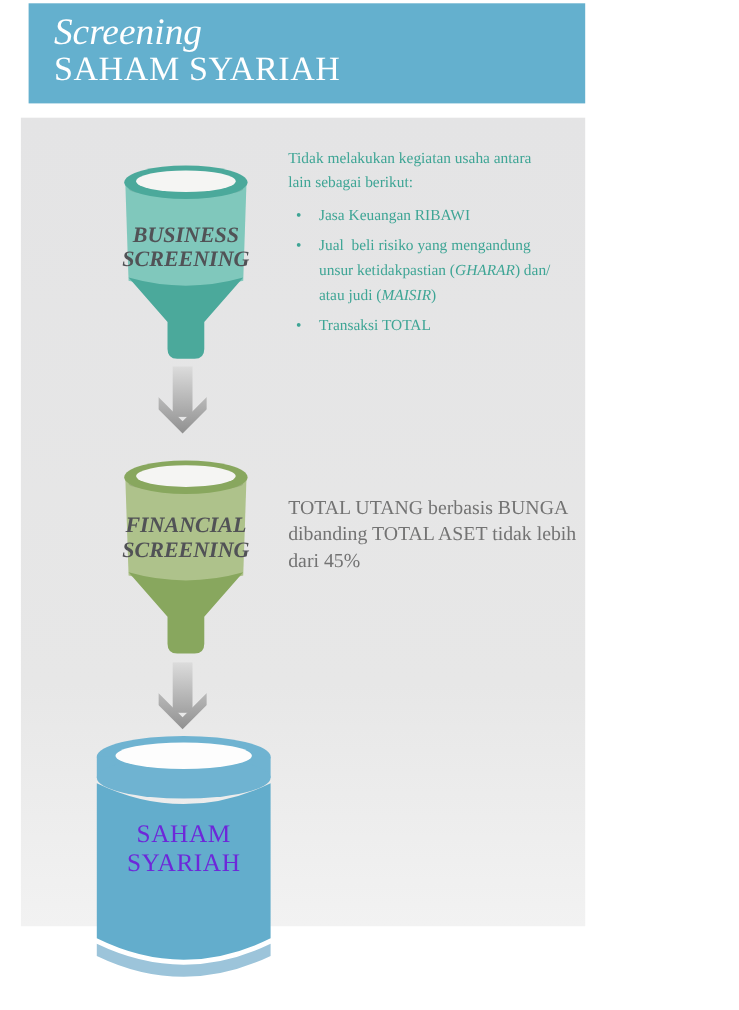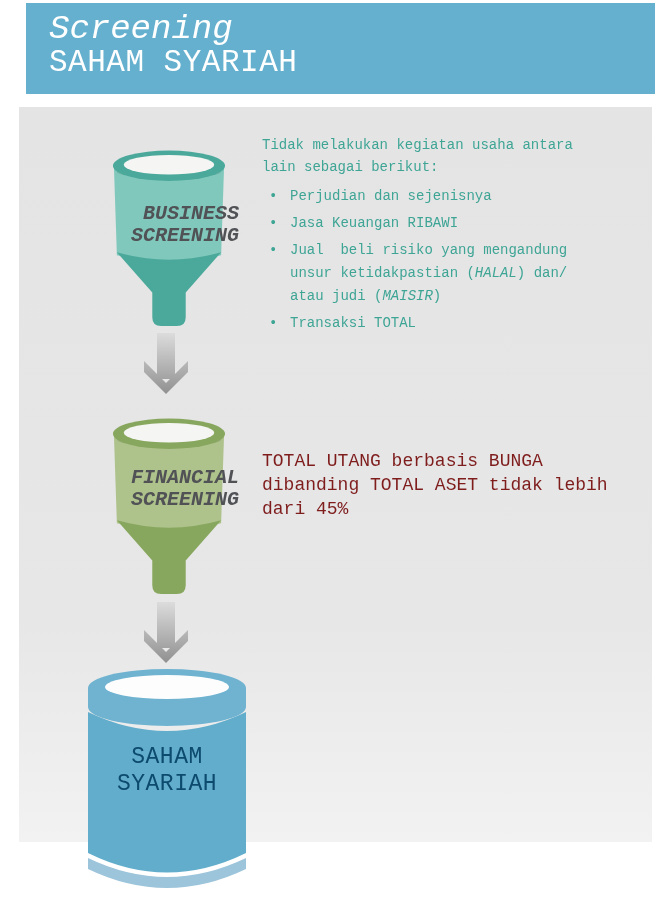--- a/index.html
+++ b/index.html
@@ -1,56 +1,56 @@
 <!DOCTYPE html>
 <html><head>
 <meta charset="utf-8">
 <style>
   html,body{margin:0;padding:0;background:#fff;}
-  .canvas{position:relative;width:672px;height:918px;background:#ffffff;overflow:hidden;
-          font-family:Liberation Mono, monospace;}
+  .canvas{position:relative;width:532px;height:918px;background:#ffffff;overflow:hidden;
+          font-family:Liberation Serif, serif;}
   
   .header{position:absolute;left:26px;top:3px;width:629px;height:91px;background:#64b0ce;
           color:#ffffff;box-sizing:border-box;padding:8px 0 0 23px;}
   .header .t1{font-style:italic;font-size:34px;line-height:37px;font-weight:normal;}
   .header .t2{font-size:31px;line-height:33px;letter-spacing:.5px;margin-top:-2px;}
   
   .panel{position:absolute;left:19px;top:107px;width:633px;height:735px;
          background:linear-gradient(180deg,#e4e4e5 0%,#e7e7e7 70%,#f2f2f2 100%);}
   
   .funnel{position:absolute;width:118px;height:181px;}
   #funnel-business{left:110px;top:150px;}
   #funnel-financial{left:110px;top:418px;}
   #funnel-business .f-light{fill:#80c8bc}
   #funnel-business .f-dark{fill:#4ba99b}
   #funnel-financial .f-light{fill:#aec28b}
   #funnel-financial .f-dark{fill:#88a75e}
   .f-open{fill:#f5f5f3}
   .f-shade{fill:#000;opacity:.10}
-  .fun-label{position:absolute;width:140px;text-align:right;font-style:italic;font-weight:bold;
+  .fun-label{position:absolute;width:140px;text-align:center;font-style:italic;font-weight:bold;
              font-size:20px;line-height:22px;color:#515256;}
   #label-business{left:99px;top:203px;}
   #label-financial{left:99px;top:467px;}
   
   .arrow{position:absolute;width:44px;height:62px;}
   #arrow-1{left:144px;top:333px;}
   #arrow-2{left:144px;top:602px;}
   
   .cyl{position:absolute;left:87px;top:668px;width:160px;height:240px;}
   .cyl-label{position:absolute;left:87px;top:744px;width:160px;text-align:center;
-             font-size:23px;line-height:27px;color:#0c4a6e;letter-spacing:.5px;}
+             font-size:23px;line-height:27px;color:#6d28d9;letter-spacing:.5px;}
   
   .biz-text{position:absolute;left:262px;top:134px;width:402px;color:#3ea595;
             font-size:14px;line-height:22px;}
   .biz-text .intro{white-space:pre-wrap;margin:0;}
   .biz-text ul{list-style:none;margin:7px 0 0 0;padding:0;}
   .biz-text li{position:relative;padding-left:28px;margin-bottom:4px;line-height:23px;
                white-space:pre-wrap;}
   .biz-text li::before{content:"\2022";position:absolute;left:7px;top:0;}
-  .fin-text{position:absolute;left:262px;top:449px;width:402px;color:#7f1d1d;
+  .fin-text{position:absolute;left:262px;top:449px;width:402px;color:#737373;
             font-size:18px;line-height:24px;}
   .fin-text p{margin:0 0 15px 0;white-space:pre-wrap;}
 </style>
 </head>
 <body>
 
 <div class="canvas">
 
   <div class="header">
     <div class="t1">Screening</div>
@@ -109,24 +109,23 @@
   </svg>
   <div class="cyl-label">
     <div>SAHAM</div>
     <div>SYARIAH</div>
   </div>
 
   <div class="biz-text">
     <p class="intro">Tidak melakukan kegiatan usaha antara
 lain sebagai berikut:</p>
     <ul>
-        <li>Perjudian dan sejenisnya</li>
         <li>Jasa Keuangan RIBAWI</li>
         <li>Jual  beli risiko yang mengandung
-unsur ketidakpastian (<i>HALAL</i>) dan/
+unsur ketidakpastian (<i>GHARAR</i>) dan/
 atau judi (<i>MAISIR</i>)</li>
         <li>Transaksi TOTAL</li>
       </ul>
   </div>
 
   <div class="fin-text">
       <p>TOTAL UTANG berbasis BUNGA
 dibanding TOTAL ASET tidak lebih
 dari 45%</p>
     </div>

